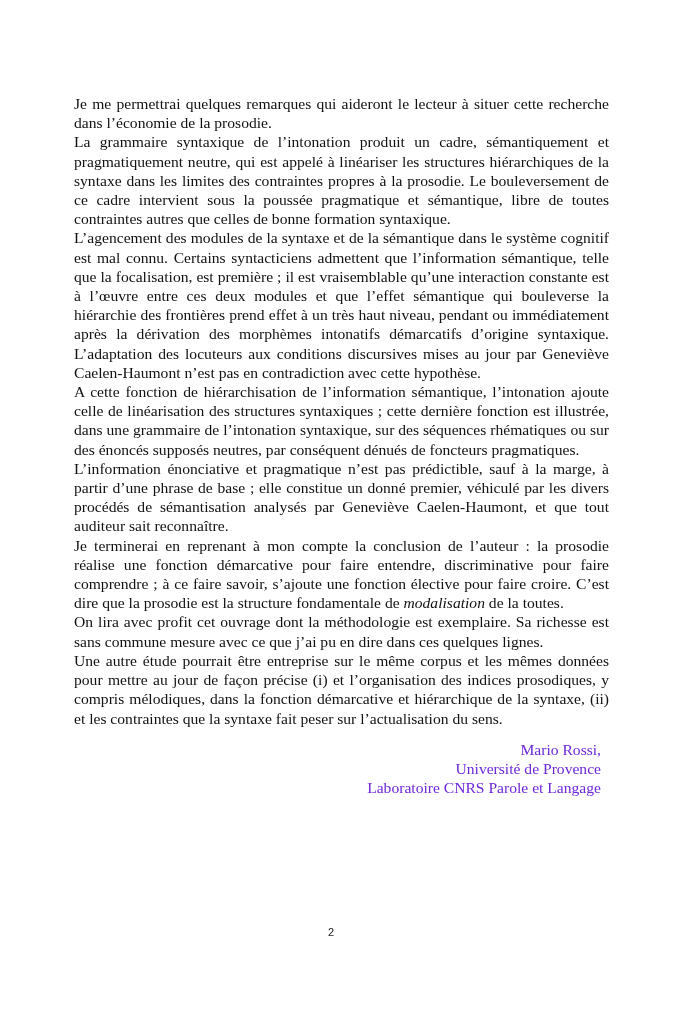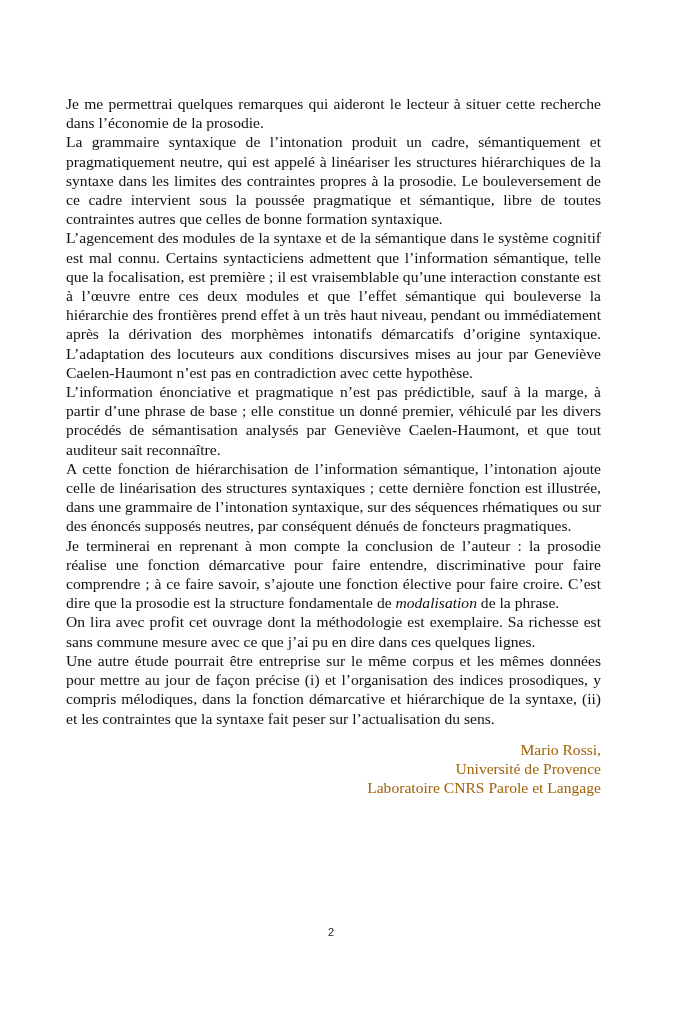--- a/index.html
+++ b/index.html
@@ -1,44 +1,44 @@
 <!DOCTYPE html>
 <html><head>
   <meta charset="utf-8">
   <style>
     html, body { margin: 0; padding: 0; background: #ffffff; }
     body { width: 700px; height: 1028px; position: relative; overflow: hidden; }
     .page {
-      position: absolute; left: 66px; top: 94px; width: 535px;
+      position: absolute; left: 74px; top: 94px; width: 535px;
       font-family: "Liberation Serif", serif; font-size: 15.6px; line-height: 19.2px;
       color: #111111;
     }
     .para { margin: 0; text-align: justify; }
     .signature {
       position: absolute; right: 99px; top: 740px;
       font-family: "Liberation Serif", serif; font-size: 15.6px; line-height: 19.2px;
-      color: #a16207; text-align: right;
+      color: #6d28d9; text-align: right;
     }
     .sig-line { display: block; }
     .page-number {
       position: absolute; left: 328px; top: 926px;
       font-family: "Liberation Sans", sans-serif; font-size: 11px; color: #222;
     }
     em { font-style: italic; }
   </style>
 </head>
 <body>
 
 <div class="page">
   <p class="para">Je me permettrai quelques remarques qui aideront le lecteur à situer cette recherche dans l’économie de la prosodie.</p>
   <p class="para">La grammaire syntaxique de l’intonation produit un cadre, sémantiquement et pragmatiquement neutre, qui est appelé à linéariser les structures hiérarchiques de la syntaxe dans les limites des contraintes propres à la prosodie. Le bouleversement de ce cadre intervient sous la poussée pragmatique et sémantique, libre de toutes contraintes autres que celles de bonne formation syntaxique.</p>
   <p class="para">L’agencement des modules de la syntaxe et de la sémantique dans le système cognitif est mal connu. Certains syntacticiens admettent que l’information sémantique, telle que la focalisation, est première ; il est vraisemblable qu’une interaction constante est à l’œuvre entre ces deux modules et que l’effet sémantique qui bouleverse la hiérarchie des frontières prend effet à un très haut niveau, pendant ou immédiatement après la dérivation des morphèmes intonatifs démarcatifs d’origine syntaxique. L’adaptation des locuteurs aux conditions discursives mises au jour par Geneviève Caelen-Haumont n’est pas en contradiction avec cette hypothèse.</p>
+  <p class="para">A cette fonction de hiérarchisation de l’information sémantique, l’intonation ajoute celle de linéarisation des structures syntaxiques ; cette dernière fonction est illustrée, dans une grammaire de l’intonation syntaxique, sur des séquences rhématiques ou sur des énoncés supposés neutres, par conséquent dénués de foncteurs pragmatiques.</p>
   <p class="para">L’information énonciative et  pragmatique n’est pas prédictible, sauf à la marge, à partir d’une phrase de base ; elle constitue un donné premier, véhiculé par les divers procédés de sémantisation analysés par Geneviève Caelen-Haumont, et que tout auditeur sait reconnaître.</p>
-  <p class="para">A cette fonction de hiérarchisation de l’information sémantique, l’intonation ajoute celle de linéarisation des structures syntaxiques ; cette dernière fonction est illustrée, dans une grammaire de l’intonation syntaxique, sur des séquences rhématiques ou sur des énoncés supposés neutres, par conséquent dénués de foncteurs pragmatiques.</p>
-  <p class="para"><span>Je terminerai en reprenant à mon compte la conclusion de l’auteur : la prosodie réalise une fonction démarcative pour faire entendre, discriminative pour faire comprendre ; à ce faire savoir, s’ajoute une fonction élective pour faire croire. C’est dire que la prosodie est la structure fondamentale de </span><em>modalisation</em><span> de la phrase.</span></p>
+  <p class="para"><span>Je terminerai en reprenant à mon compte la conclusion de l’auteur : la prosodie réalise une fonction démarcative pour faire entendre, discriminative pour faire comprendre ; à ce faire savoir, s’ajoute une fonction élective pour faire croire. C’est dire que la prosodie est la structure fondamentale de </span><em>modalisation</em><span> de la toutes.</span></p>
   <p class="para">On lira avec profit cet ouvrage dont la méthodologie est exemplaire. Sa richesse est sans commune mesure avec ce que j’ai pu en dire dans ces quelques lignes.</p>
   <p class="para">Une autre étude pourrait être entreprise sur le même corpus et les mêmes données pour mettre au jour de façon précise (i) et l’organisation des indices prosodiques, y compris mélodiques, dans la fonction démarcative et hiérarchique de la syntaxe, (ii) et les contraintes que la syntaxe fait peser sur l’actualisation du sens.</p>
 </div>
 
 <div class="signature">
   <span class="sig-line">Mario Rossi,</span>
   <span class="sig-line">Université de Provence</span>
   <span class="sig-line">Laboratoire CNRS Parole et Langage</span>
 </div>
 

